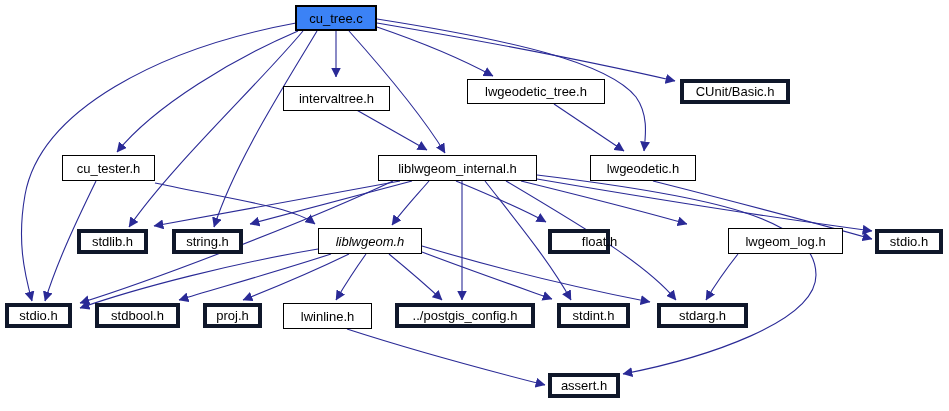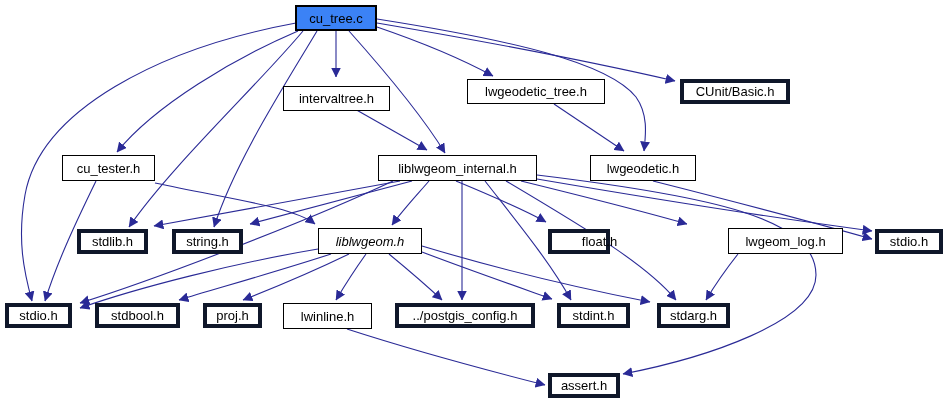--- a/index.html
+++ b/index.html
@@ -87,16 +87,16 @@
       <div class="gnode documented" style="left: 318px; top: 228px; width: 104px; height: 26px; font-style: italic;">liblwgeom.h</div>
       <div class="gnode external" style="left: 548px; top: 229px; width: 62px; height: 25px; padding-left: 41px;">float.h</div>
       <div class="gnode documented" style="left: 685px; top: 228px; width: 115px; height: 26px; margin-left: 43px;">lwgeom_log.h</div>
       <div class="gnode external" style="left: 875px; top: 229px; width: 68px; height: 25px;">stdio.h</div>
       <div class="gnode external" style="left: 5px; top: 303px; width: 67px; height: 25px;">stdio.h</div>
       <div class="gnode external" style="left: 95px; top: 303px; width: 85px; height: 25px;">stdbool.h</div>
       <div class="gnode external" style="left: 203px; top: 303px; width: 59px; height: 25px;">proj.h</div>
       <div class="gnode documented" style="left: 283px; top: 303px; width: 89px; height: 26px;">lwinline.h</div>
       <div class="gnode external" style="left: 395px; top: 303px; width: 140px; height: 25px;">../postgis_config.h</div>
       <div class="gnode external" style="left: 557px; top: 303px; width: 73px; height: 25px;">stdint.h</div>
-      <div class="gnode external" style="left: 657px; top: 303px; width: 73px; height: 25px;">stdarg.h</div>
+      <div class="gnode external" style="left: 657px; top: 303px; width: 91px; height: 25px;">stdarg.h</div>
       <div class="gnode external" style="left: 548px; top: 373px; width: 72px; height: 25px;">assert.h</div>
     </div>
 </div>
 
 </body></html>

